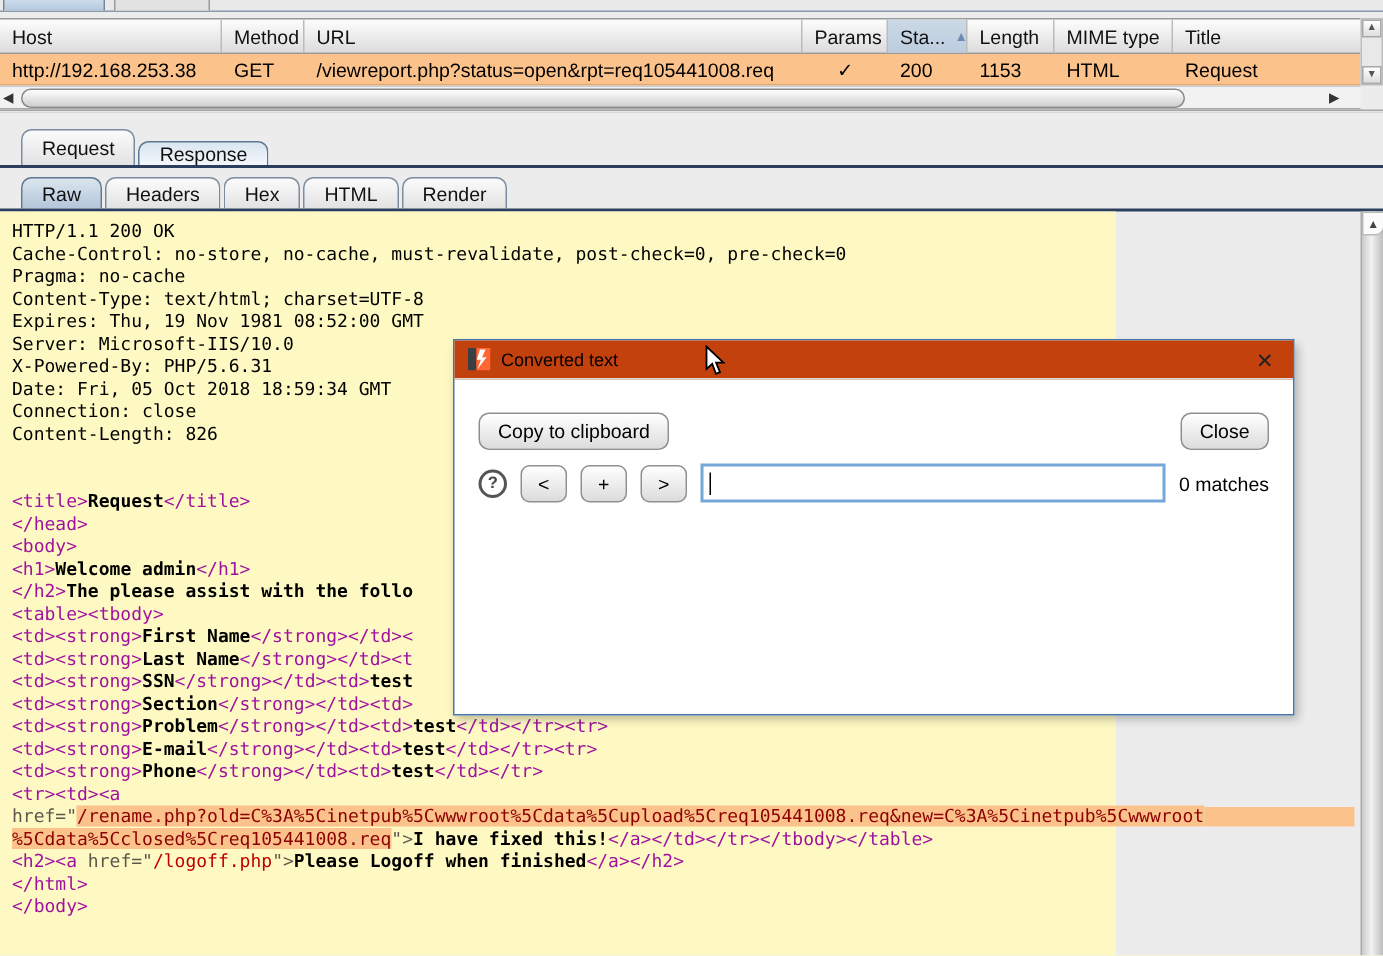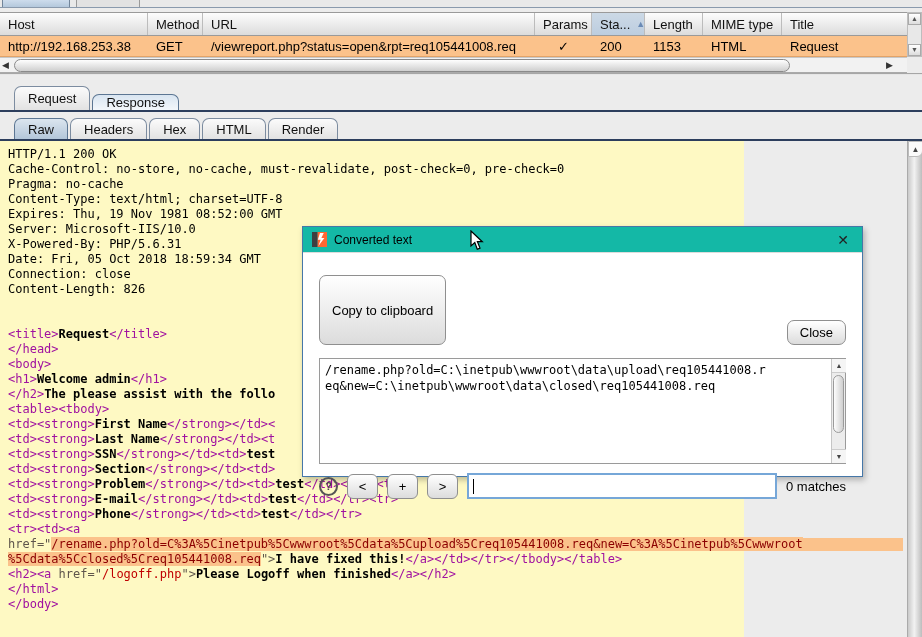--- a/index.html
+++ b/index.html
@@ -58,27 +58,27 @@
   .seg-v{color:var(--val);}
   .seg-hv{color:var(--hvred);background:var(--hl);}
   .seg-fill{display:inline-block;width:100px;height:13px;background:var(--hl);vertical-align:text-bottom;}
 
   
   .vscroll{position:absolute;left:907px;top:141px;width:15px;height:496px;background:linear-gradient(90deg,#c9c9c9,#f2f2f2 45%,#bdbdbd);border-left:1px solid #aaa;}
   .vs-up{position:absolute;left:0;top:0;width:15px;height:16px;background:#fafafa;border:1px solid #bbb;border-radius:0 0 6px 0;display:flex;align-items:center;justify-content:center;font-size:8px;color:#444;}
 
   
   .dialog{position:absolute;left:302px;top:226px;width:561px;height:251px;background:#fff;border:1px solid var(--dlgborder);box-shadow:2px 3px 6px rgba(0,0,0,.25);}
-  .dlg-title{height:26px;display:flex;align-items:center;padding:0 9px;border-bottom:1px solid #dcdcdc;background:#14b8a6;}
+  .dlg-title{height:26px;display:flex;align-items:center;padding:0 9px;border-bottom:1px solid #dcdcdc;background:#c2410c;}
   .dlg-title-text{font-size:12px;margin-left:7px;color:#000;}
   .dlg-x{margin-left:auto;font-size:14px;color:#222;padding:0 4px;cursor:default;}
   .dlg-body{padding:12px 16px 0 16px;}
   .btn{display:inline-flex;align-items:center;justify-content:center;border:1px solid #8f8f8f;border-radius:7px;background:linear-gradient(#ffffff,#dcdcdc);font-size:13px;color:#000;padding:4px 12px;cursor:default;}
   .dlg-btnrow{display:flex;margin-top:10px;}
-  .dlg-btnrow .btn-close{margin-left:auto;margin-top:45px;}
+  .dlg-btnrow .btn-close{margin-left:auto;}
   .dlg-text-wrap{position:relative;margin-top:13px;height:106px;border:1px solid #9a9a9a;background:#fff;}
   .dlg-text{position:absolute;left:5px;top:3px;right:18px;font-family:"DejaVu Sans Mono","Liberation Mono",monospace;font-size:12px;line-height:16px;white-space:pre-wrap;word-break:break-all;color:#000;}
   .ta-scroll{position:absolute;right:0;top:0;width:14px;height:100%;background:#ececec;border-left:1px solid #c5c5c5;}
   .ta-up,.ta-down{position:absolute;left:0;width:14px;height:14px;display:flex;align-items:center;justify-content:center;font-size:7px;color:#444;background:#f5f5f5;}
   .ta-up{top:0;border-bottom:1px solid #ccc;}
   .ta-down{bottom:0;border-top:1px solid #ccc;}
   .ta-thumb{position:absolute;left:1px;top:16px;width:11px;height:58px;border:1px solid #9a9a9a;border-radius:6px;background:linear-gradient(90deg,#fdfdfd,#cfcfcf);}
   .dlg-search{display:flex;align-items:center;gap:9px;margin-top:9px;}
   .help-circle{width:19px;height:19px;border:2px solid #555;border-radius:50%;display:flex;align-items:center;justify-content:center;font-size:11px;color:#444;font-weight:bold;}
   .nav-btn{width:31px;height:25px;padding:0;border-radius:6px;font-size:13px;}
@@ -210,29 +210,20 @@
       <path d="M8.5 1 L12.5 1 L10 6.5 L13.2 6.5 L6.8 15 L9.2 8.3 L6.2 8.3 Z" fill="#ffffff"></path>
     </svg>
     <span class="dlg-title-text">Converted text</span>
     <span class="dlg-x">✕</span>
   </div>
   <div class="dlg-body">
     <div class="dlg-btnrow">
       <div class="btn">Copy to clipboard</div>
       <div class="btn btn-close">Close</div>
     </div>
-    <div class="dlg-text-wrap">
-      <div class="dlg-text">/rename.php?old=C:\inetpub\wwwroot\data\upload\req105441008.r
-eq&amp;new=C:\inetpub\wwwroot\data\closed\req105441008.req</div>
-      <div class="ta-scroll">
-        <div class="ta-up">▲</div>
-        <div class="ta-thumb"></div>
-        <div class="ta-down">▼</div>
-      </div>
-    </div>
     <div class="dlg-search">
       <div class="help-circle">?</div>
       <div class="btn nav-btn">&lt;</div>
       <div class="btn nav-btn">+</div>
       <div class="btn nav-btn">&gt;</div>
       <div class="search-input">
         <span class="caret"></span>
         <span></span>
       </div>
       <span class="matches">0 matches</span>

